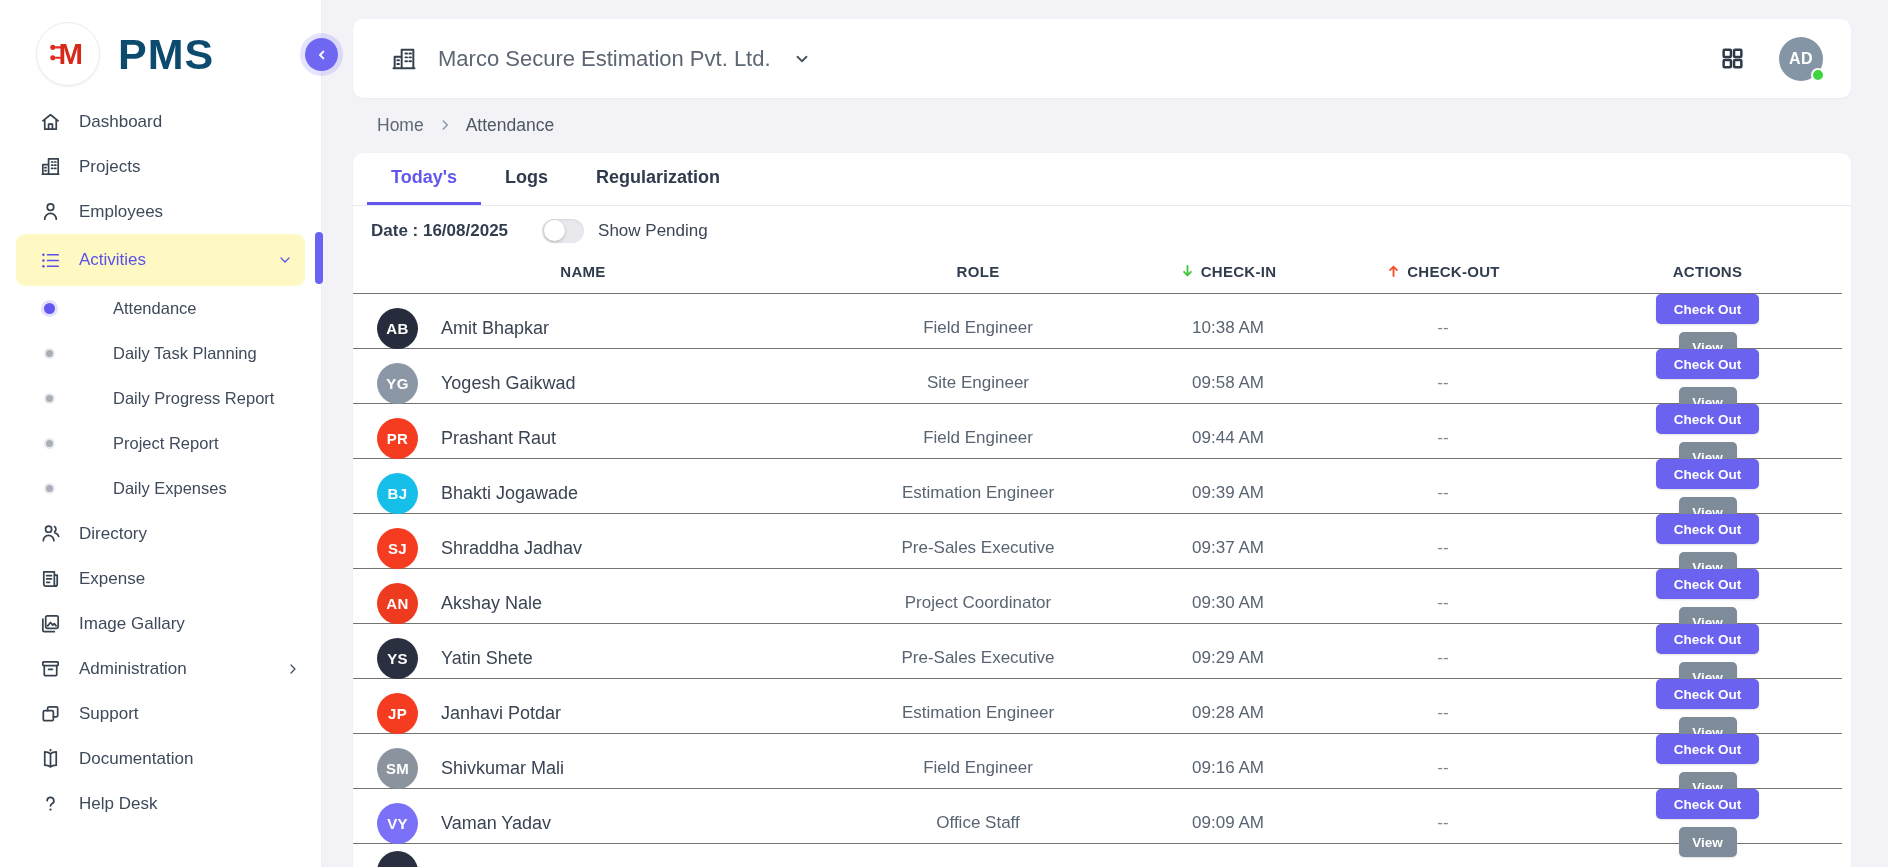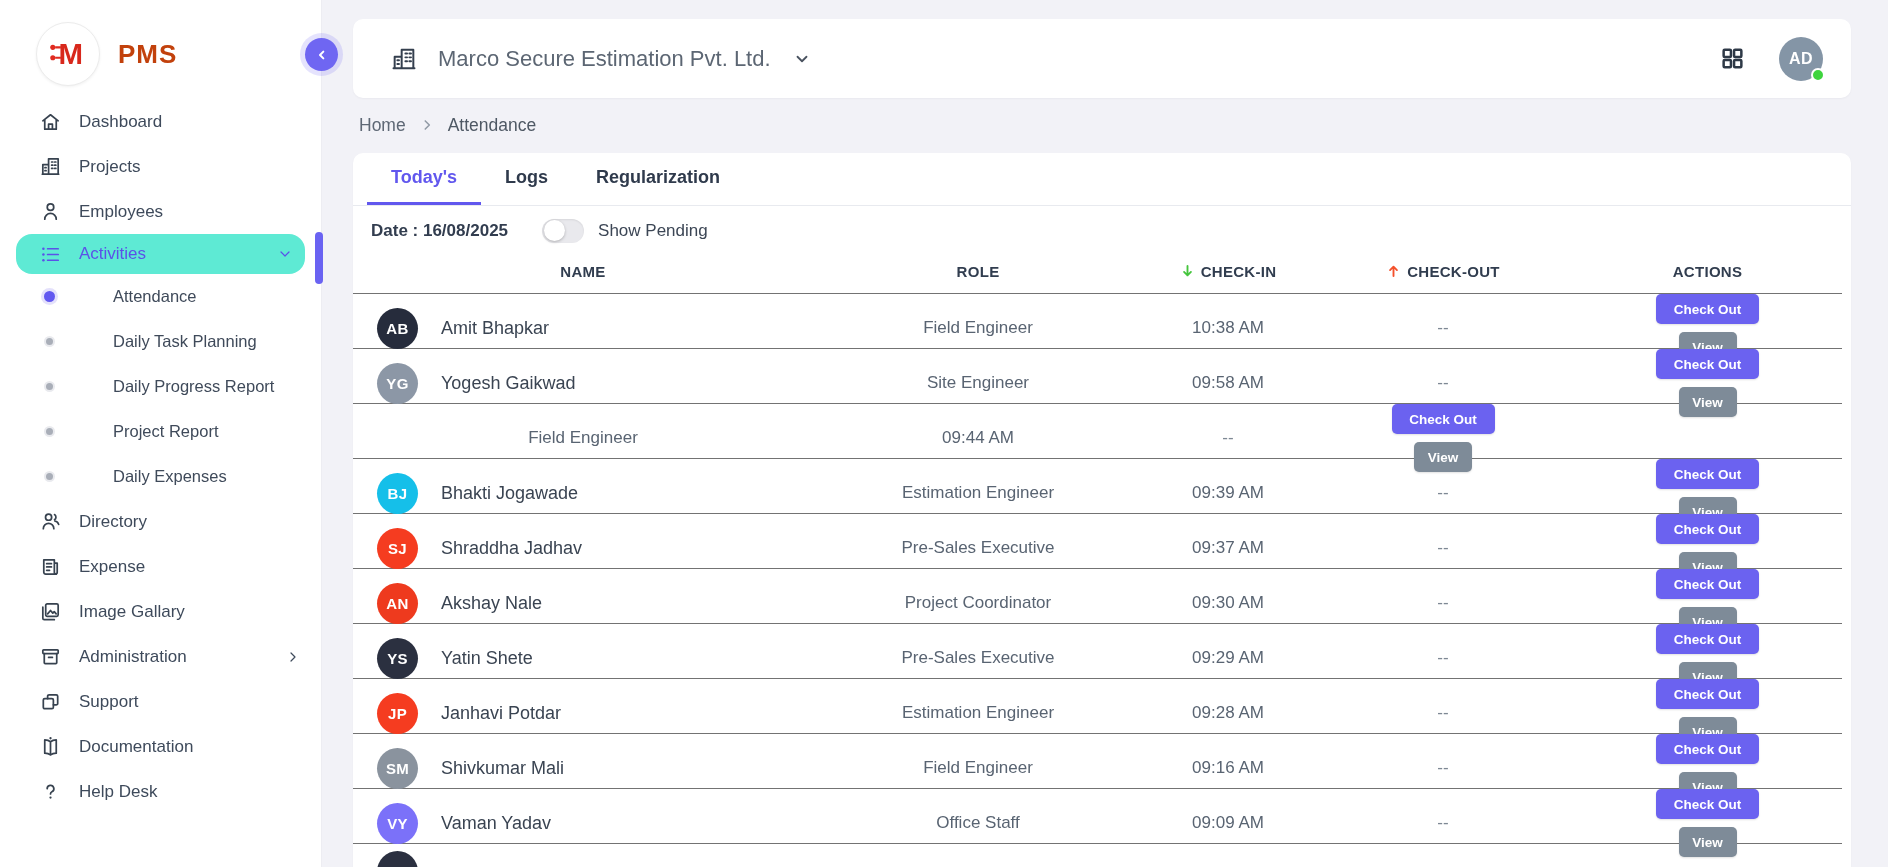--- a/index.html
+++ b/index.html
@@ -6,32 +6,32 @@
   html,body { width:1888px; height:867px; overflow:hidden; background:#f2f2f7;
     font-family:"Liberation Sans", sans-serif; }
 
   
   .sidebar { position:absolute; left:0; top:0; width:322px; height:867px;
     background:#fff; border-right:1px solid #ededf2; z-index:2; }
   .logo-row { display:flex; align-items:center; gap:18px; padding:22px 0 0 36px; }
   .logo-circle { width:64px; height:64px; border-radius:50%; background:#fff;
     border:1px solid #ececec; box-shadow:0 1px 3px rgba(0,0,0,.06);
     display:flex; align-items:center; justify-content:center; }
-  .app-name { font-size:26px; font-weight:700; color:#c2410c; letter-spacing:1px; }
+  .app-name { font-size:43px; font-weight:700; color:#0c4a6e; letter-spacing:1px; }
   .collapse-btn { position:absolute; left:305px; top:38px; width:33px; height:33px;
     border:none; border-radius:50%; background:#6f66f2; color:#fff; z-index:6;
     box-shadow:0 0 0 5px rgba(111,102,242,.18); display:flex; align-items:center;
     justify-content:center; cursor:pointer; }
   #sidebar-nav { margin-top:13px; position:relative; }
   .side-item { height:45px; display:flex; align-items:center; gap:17px;
     padding:0 20px 0 38px; font-size:17px; color:#3e4a5b; cursor:pointer; }
   .side-item .ic { width:24px; height:24px; display:flex; align-items:center;
     justify-content:center; color:#37424f; flex:none; }
-  .side-item.active { background:#5eead4; margin:0 16px; border-radius:16px;
-    padding:0 12px 0 22px; height:40px; color:#5b51e8; }
+  .side-item.active { background:#fef9c3; margin:0 16px; border-radius:9px;
+    padding:0 12px 0 22px; height:52px; color:#5b51e8; }
   .side-item.active .ic { color:#5b51e8; }
   .side-item .trail { margin-left:auto; display:flex; color:inherit; }
   .active-bar { position:absolute; right:-2px; width:8px; height:52px;
     background:#6a63f2; border-radius:5px; transform:translateY(-50%); }
   .side-child { height:45px; display:flex; align-items:center; padding-left:43px;
     cursor:pointer; }
   .side-child .dot { width:12px; height:12px; display:flex; align-items:center;
     justify-content:center; flex:none; }
   .side-child .dot i { width:7px; height:7px; border-radius:50%; background:#a9aeb8;
     box-shadow:0 0 0 2px #e9eaee; }
@@ -52,21 +52,21 @@
   .top-right { display:flex; align-items:center; gap:34px; }
   .grid-ic { display:flex; color:#2e3947; cursor:pointer; }
   .avatar-wrap { position:relative; width:44px; height:44px; cursor:pointer; }
   .avatar { width:44px; height:44px; border-radius:50%; background:#8495a6;
     color:#fff; font-size:16px; font-weight:700; letter-spacing:.5px;
     display:flex; align-items:center; justify-content:center; }
   .status-dot { position:absolute; right:-2px; bottom:-1px; width:14px; height:14px;
     border-radius:50%; background:#3ed43e; border:2.5px solid #fff; }
 
   .breadcrumb { display:flex; align-items:center; gap:14px; height:26px;
-    margin:14px 0 15px 6px; font-size:17.5px; color:#5e6875; }
+    margin:14px 0 15px 24px; font-size:17.5px; color:#5e6875; }
   .breadcrumb .sep { color:#919aa5; display:flex; }
   .breadcrumb .current { color:#4e5864; }
 
   .card { background:#fff; border-radius:10px 10px 0 0; height:714px;
     overflow:hidden; box-shadow:0 1px 2px rgba(20,20,43,.04); }
   .tabs { height:53px; border-bottom:1px solid #e8eaef; display:flex;
     padding-left:14px; }
   .tab { padding:0 24px; display:flex; align-items:center; font-size:18px;
     font-weight:600; color:#2f3a4c; border-bottom:3px solid transparent;
     cursor:pointer; }
@@ -381,20 +381,24 @@
             </div>
             <div class="cell">Site Engineer</div>
             <div class="cell">09:58 AM</div>
             <div class="cell co">--</div>
             <div class="act-cell">
               <button class="btn btn-checkout">Check Out</button>
               <button class="btn btn-view">View</button>
             </div>
           </div>
           <div class="trow data">
+            <div class="name-cell">
+              <span class="av" style="background: rgb(245, 60, 32);">PR</span>
+              <span class="nm">Prashant Raut</span>
+            </div>
             <div class="cell">Field Engineer</div>
             <div class="cell">09:44 AM</div>
             <div class="cell co">--</div>
             <div class="act-cell">
               <button class="btn btn-checkout">Check Out</button>
               <button class="btn btn-view">View</button>
             </div>
           </div>
           <div class="trow data">
             <div class="name-cell">

